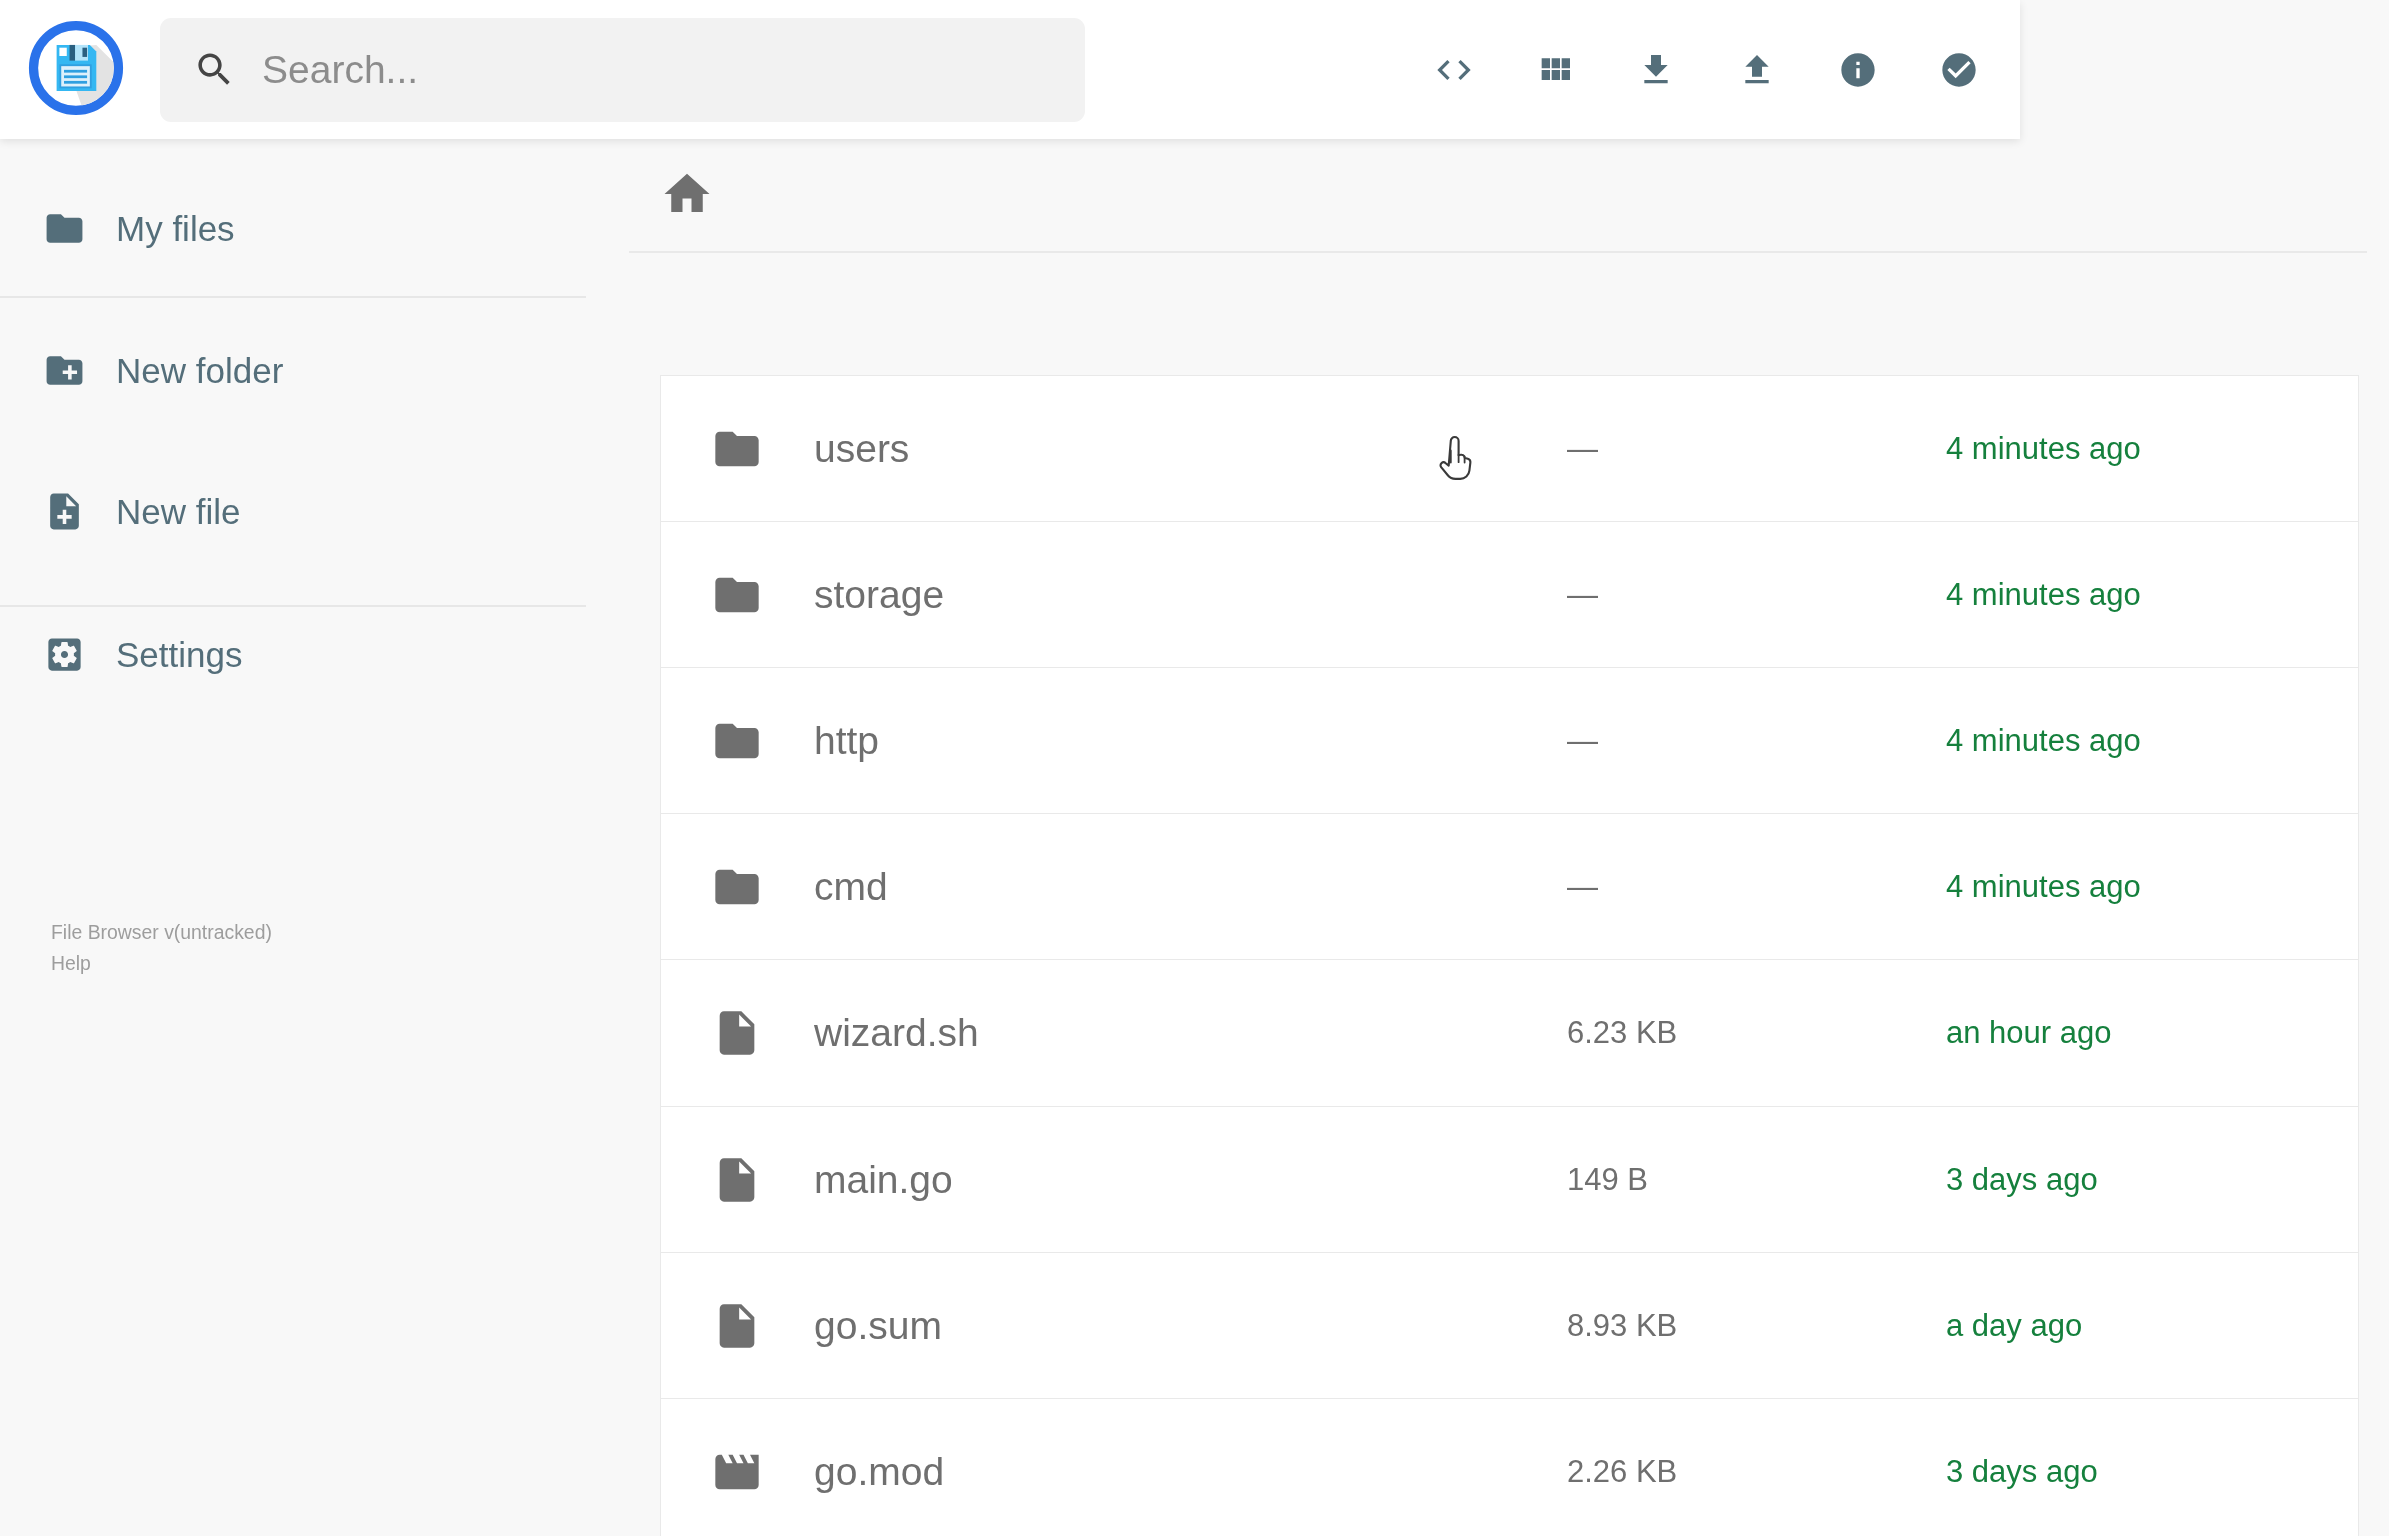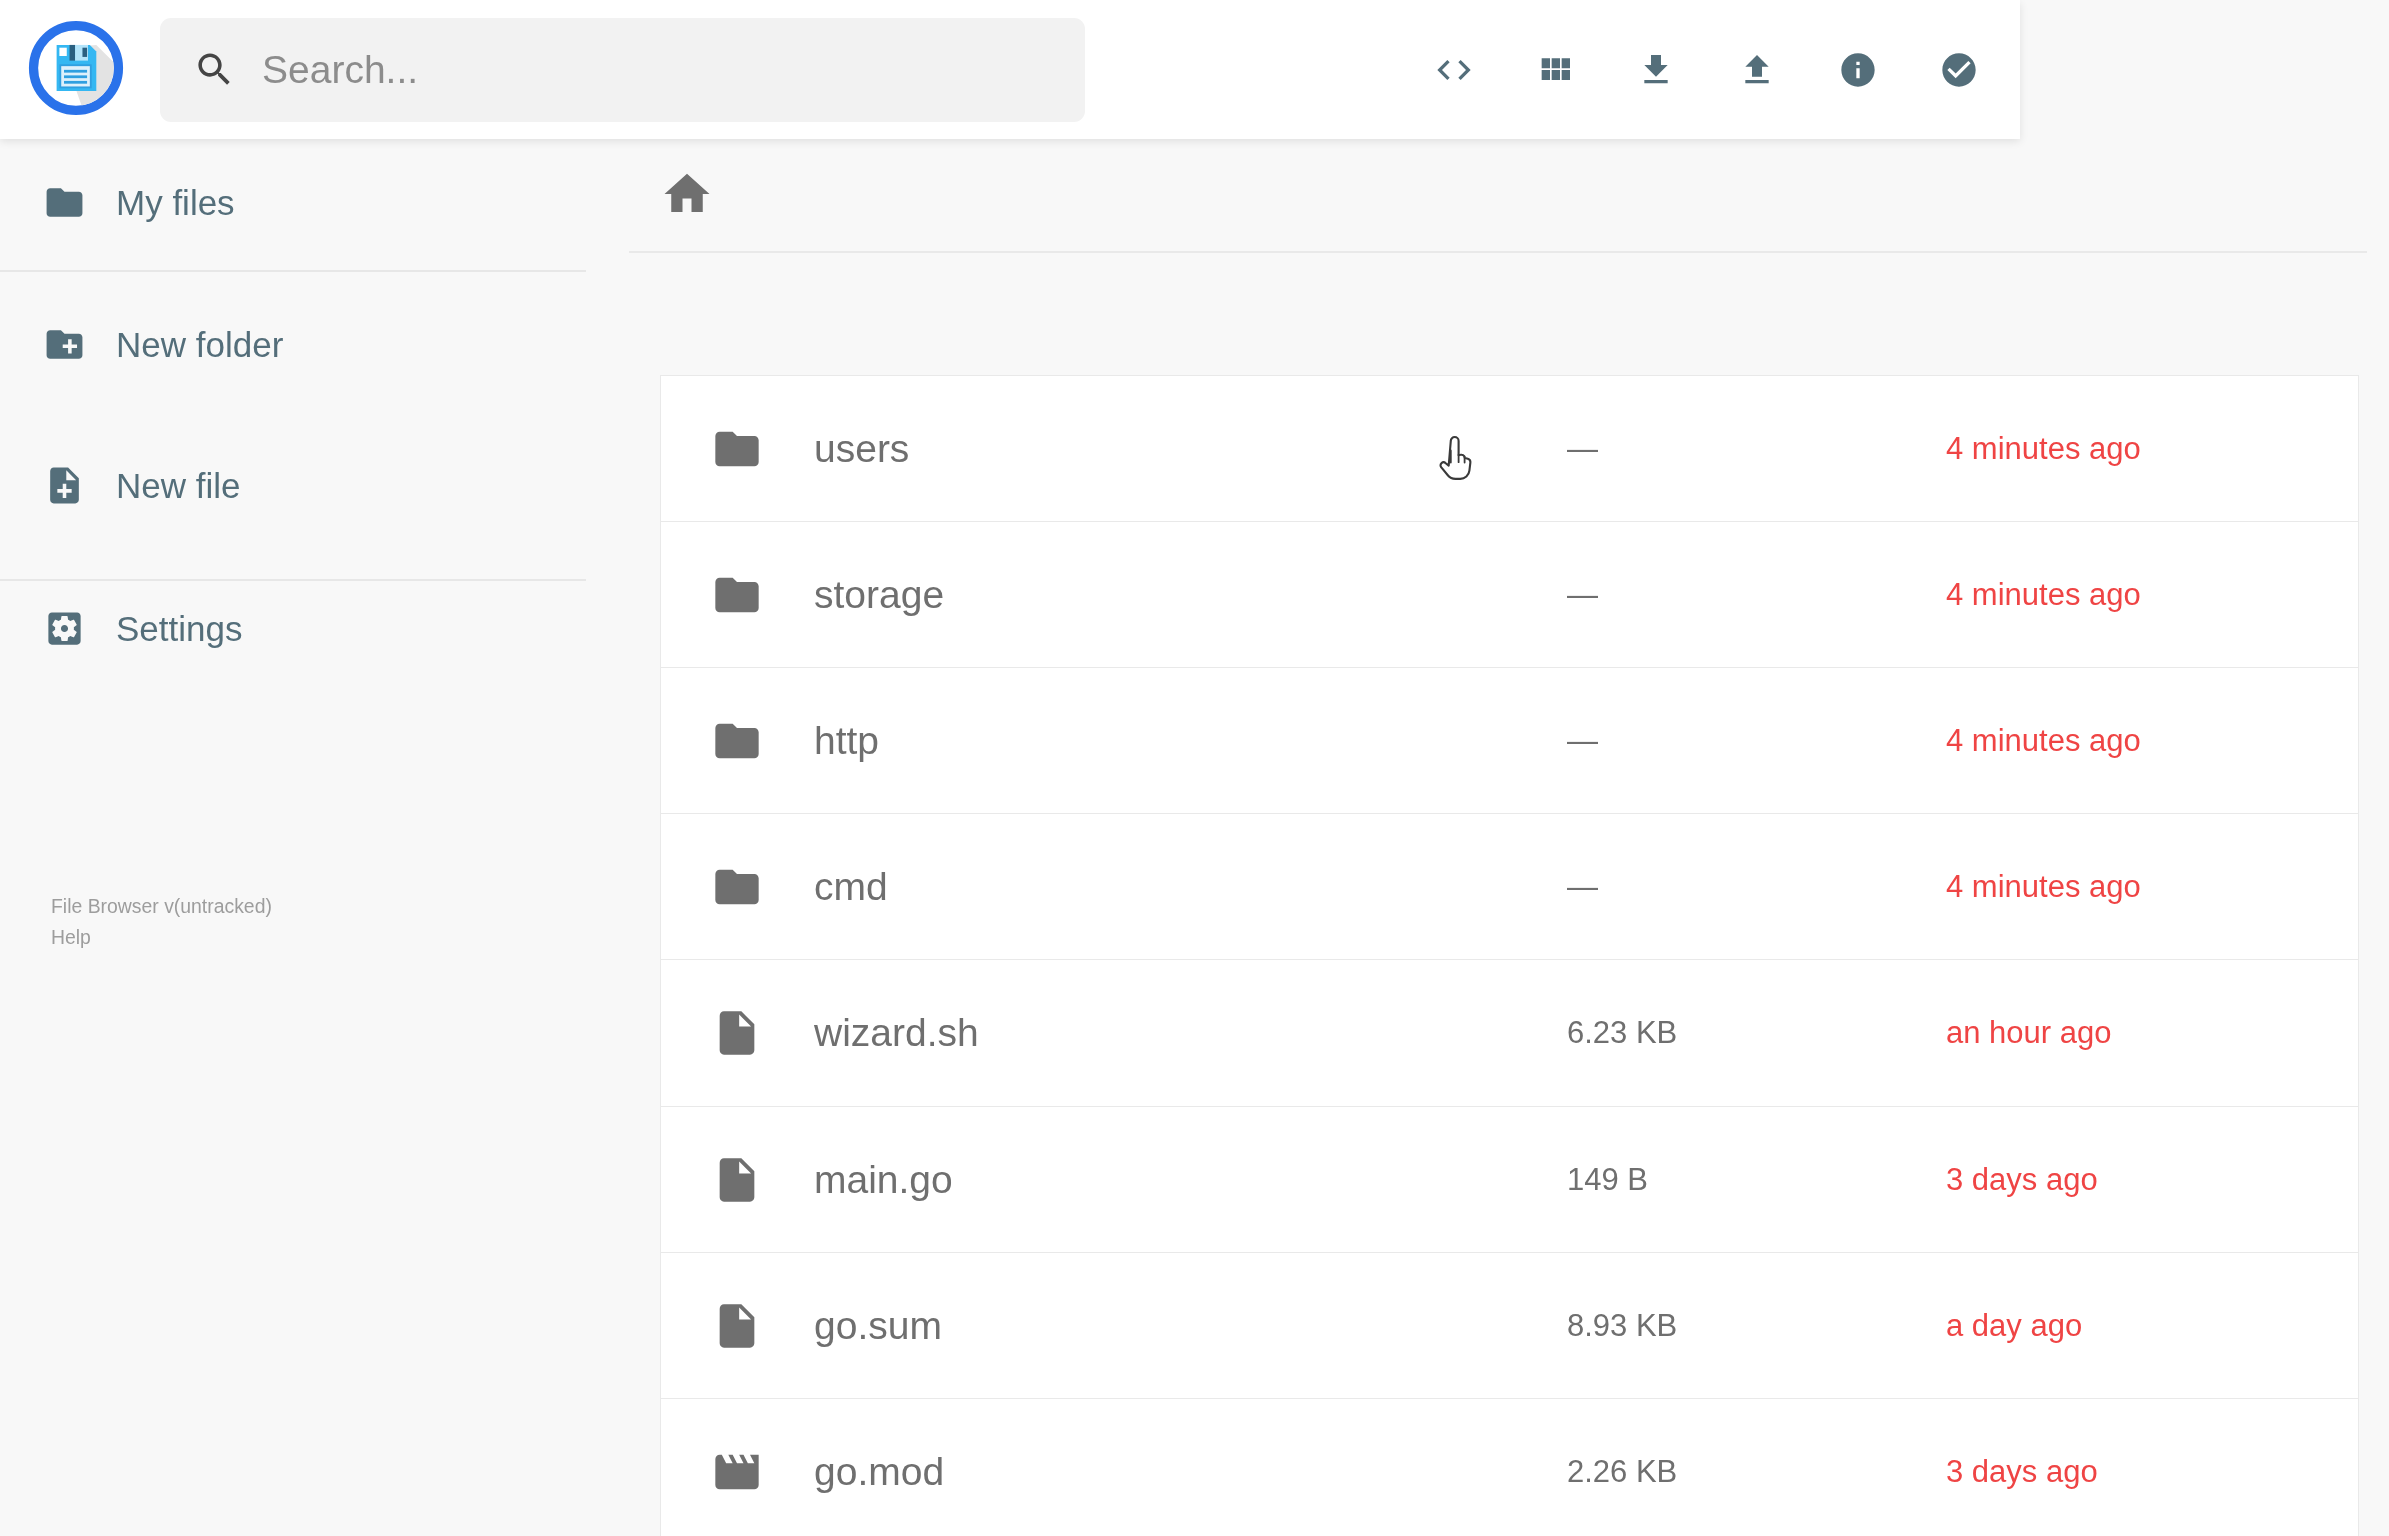--- a/index.html
+++ b/index.html
@@ -31,21 +31,21 @@
   }
   .searchbox input::placeholder { color:#8c8c8c; opacity:1; }
   .top-actions {
     position:absolute; right:41px; top:0; height:139px;
     display:flex; align-items:center; gap:61px;
   }
   .top-actions .abtn { width:40px; height:40px; color:#546e7a; cursor:pointer; }
   .top-actions .abtn .mi { width:40px; height:40px; }
 
   
-  .sidebar { position:absolute; left:0; top:127px; width:586px; bottom:0;padding-left:48px; }
+  .sidebar { position:absolute; left:0; top:153px; width:586px; bottom:0;padding-left:48px; }
   .side-item {
     position:absolute; left:0; width:586px; height:65px;
     display:flex; align-items:center; padding-left:43px; gap:30px;
     color:#546e7a; font-size:35px; cursor:pointer;
   }
   .side-item .mi { width:43px; height:43px; flex:none; }
   .side-divider { position:absolute; left:0; width:586px; height:1.9px; background:#e7e7e7; }
   .side-footer {
     position:absolute; left:51px; top:764px;
     font-size:19.4px; line-height:31px; color:#9d9d9d;
@@ -66,21 +66,21 @@
   .listing { position:absolute; left:74px; right:30.5px; top:236px; }
   .item {
     position:relative; height:148px; background:#fff;
     border:1.9px solid #e9e9e9; margin-top:-1.9px; cursor:pointer;
   }
   .item:first-child { margin-top:0; }
   .item .ficon { position:absolute; left:50px; top:50%; transform:translateY(-50%); width:52px; height:52px; color:#6f6f6f; }
   .item .ficon .mi { width:52px; height:52px; }
   .item .fname { position:absolute; left:153px; top:50%; transform:translateY(-50%); font-size:39px; color:#6f6f6f; }
   .item .fsize { position:absolute; left:906px; top:50%; transform:translateY(-50%); font-size:31px; color:#6f6f6f; }
-  .item .fmod  { position:absolute; left:1285px; top:50%; transform:translateY(-50%); font-size:31px; color:#ef4444; }
+  .item .fmod  { position:absolute; left:1285px; top:50%; transform:translateY(-50%); font-size:31px; color:#15803d; }
 
   .cursor-pointer { position:absolute; left:1431px; top:433px; z-index:50; pointer-events:none; }
 </style>
 </head>
 <body>
 
 <svg width="0" height="0" style="position:absolute">
   <defs>
     <symbol id="i-search" viewBox="0 0 24 24">
         <path fill="currentColor" d="M15.5 14h-.79l-.28-.27C15.41 12.59 16 11.11 16 9.5 16 5.91 13.09 3 9.5 3S3 5.91 3 9.5 5.91 16 9.5 16c1.61 0 3.09-.59 4.23-1.57l.27.28v.79l5 4.99L20.49 19l-4.99-5zm-6 0C7.01 14 5 11.99 5 9.5S7.01 5 9.5 5 14 7.01 14 9.5 11.99 14 9.5 14z"></path>

